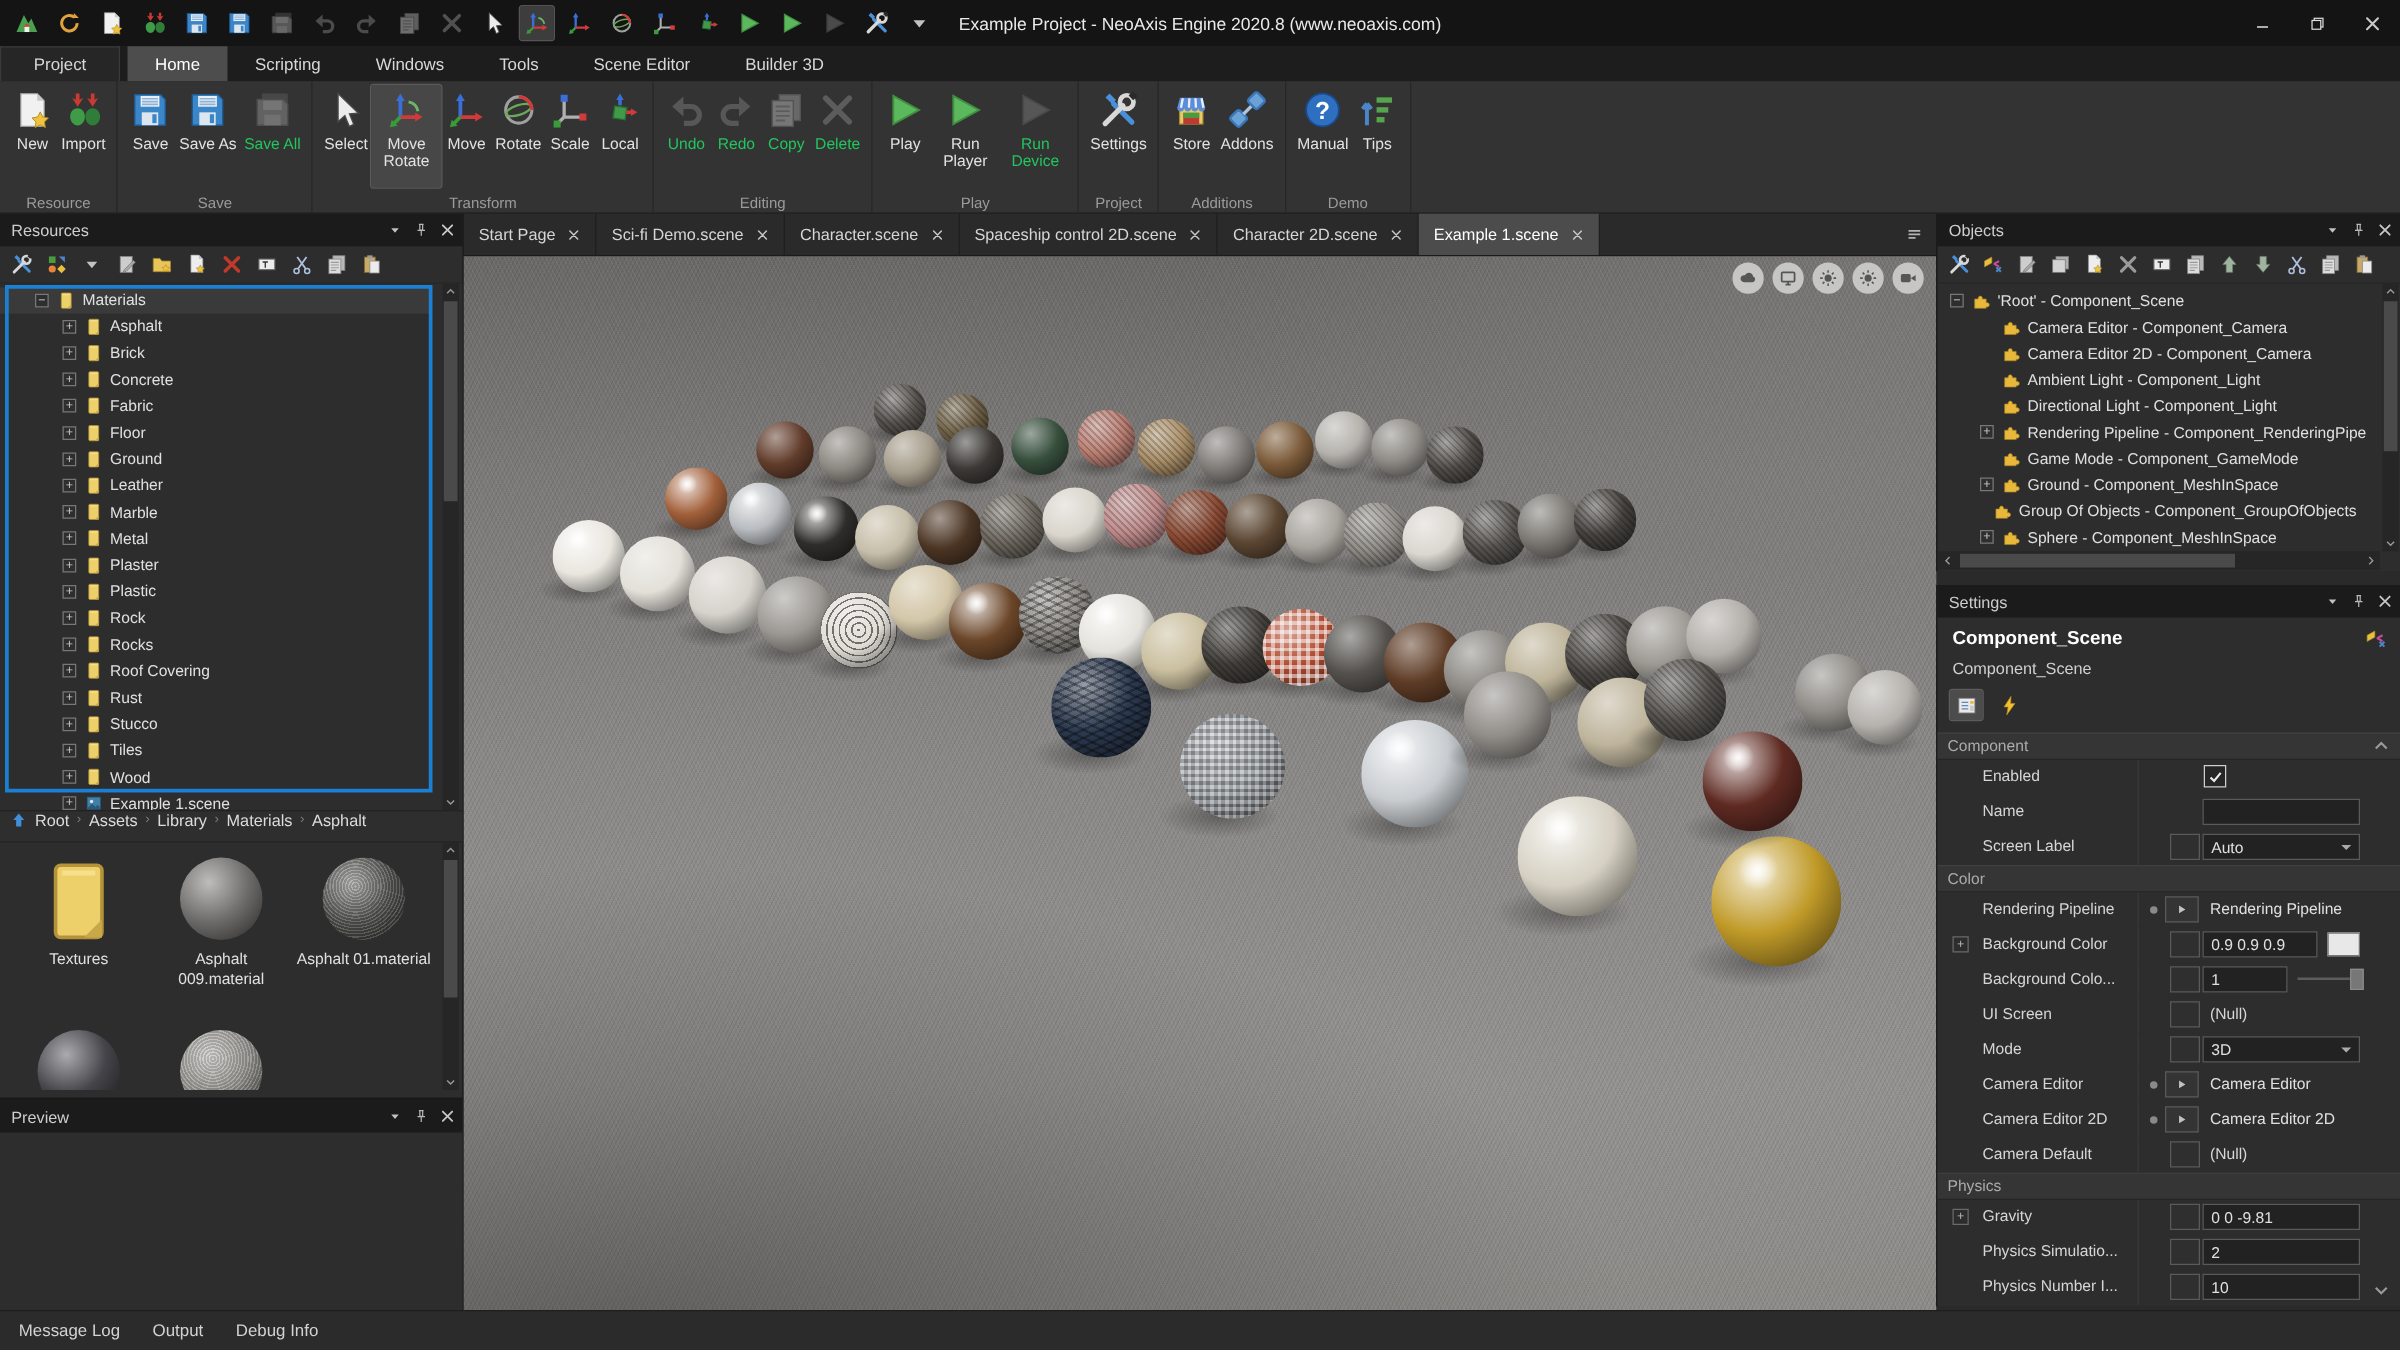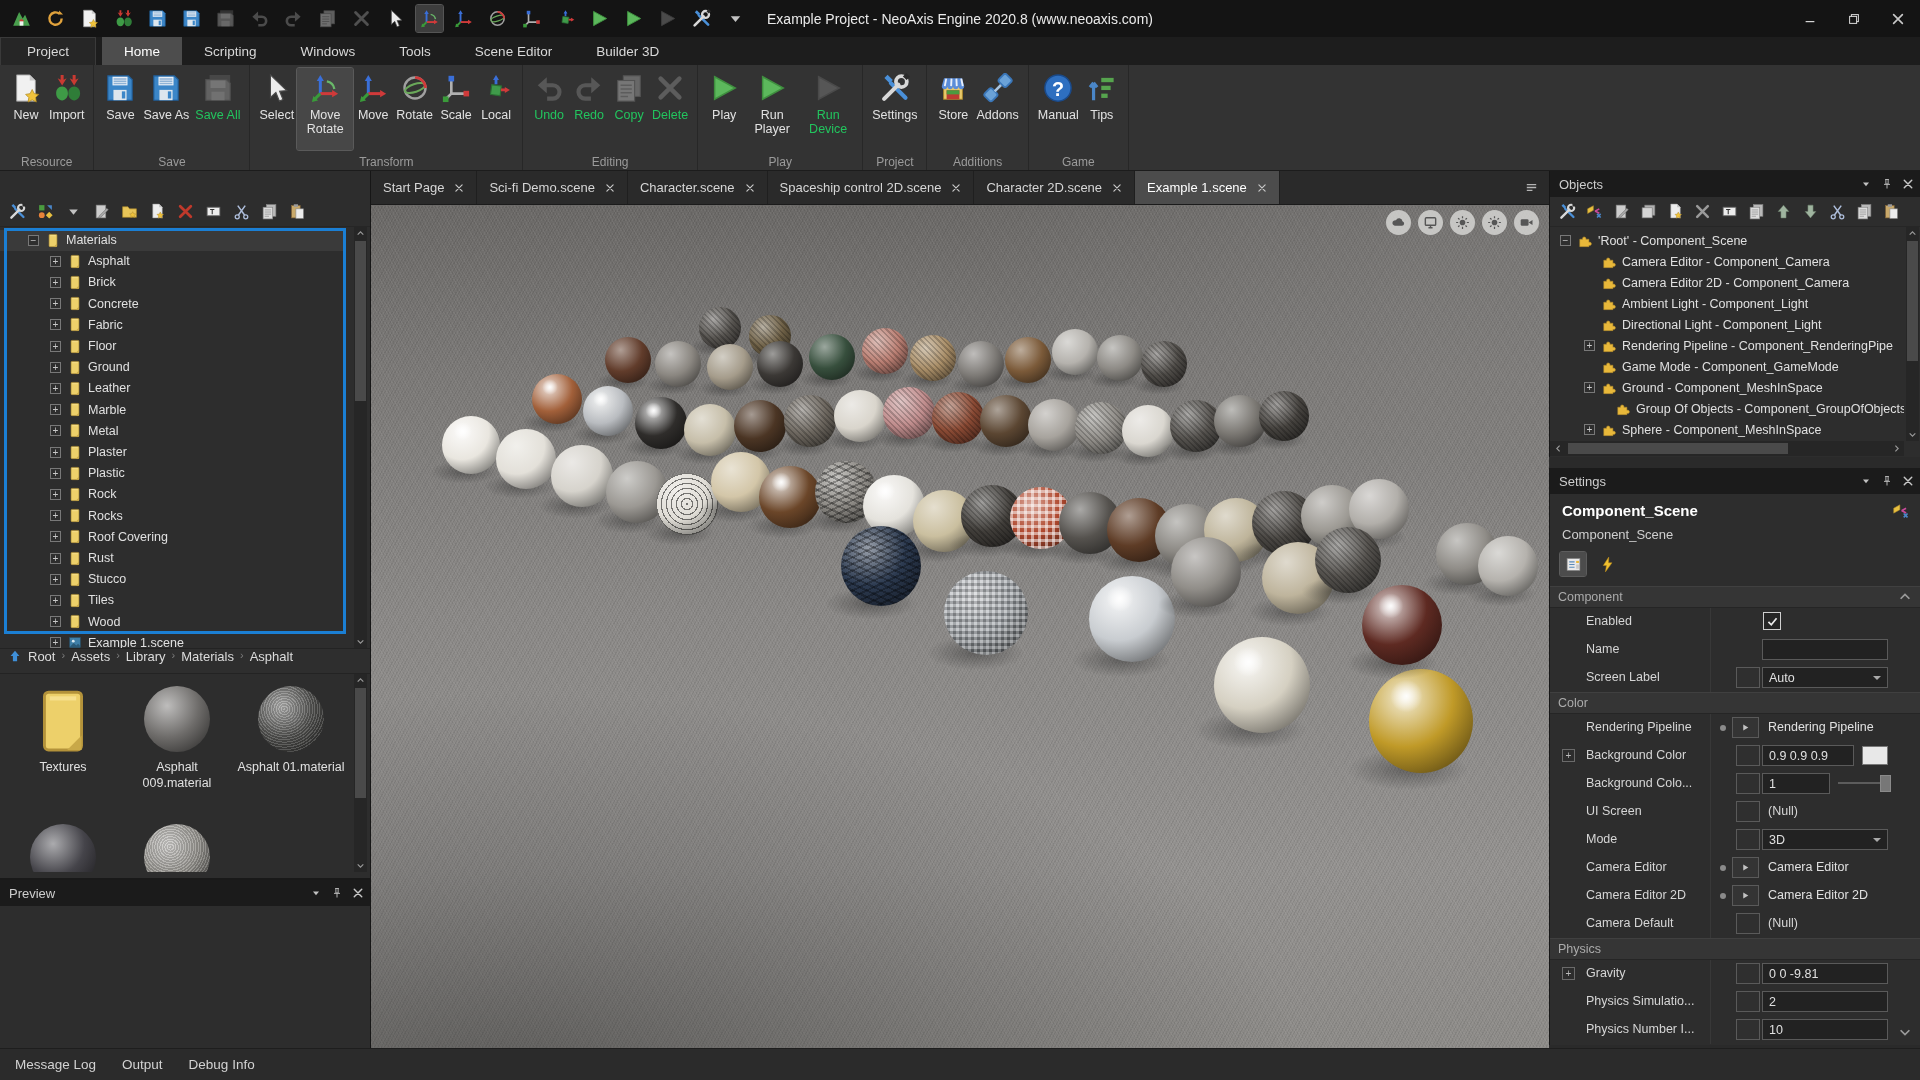--- a/index.html
+++ b/index.html
@@ -637,25 +637,45 @@
             <svg viewBox="0 0 16 16">
               <path d="M3.5 14.5V5.2M3.5 5.2 1.6 7.6M3.5 5.2l1.9 2.4" stroke="#4a86c8" stroke-width="1.7" fill="none"></path>
               <rect x="7.6" y="2.6" width="6.6" height="2.3" fill="#56a44e"></rect>
               <rect x="7.6" y="6.8" width="5" height="2.3" fill="#56a44e"></rect>
               <rect x="7.6" y="11" width="3.4" height="2.3" fill="#56a44e"></rect>
             </svg>
           </div>
           <div class="rlabel">Tips</div>
         </div>
       </div>
-      <div class="rg-label">Game</div>
+      <div class="rg-label">Demo</div>
     </div>
   </div>
 
 <div id="left-col">
+  <div class="panel-title">
+    <span>Resources</span>
+    <span class="pt-controls">
+      <span class="pic">
+          <svg viewBox="0 0 16 16">
+            <path d="M4 6h8l-4 5z" fill="#c2c2c2"></path>
+          </svg>
+        </span>
+      <span class="pic">
+          <svg viewBox="0 0 16 16">
+            <path d="M5.5 2h5M6.5 2v6h3V2M4 8.5h8M8 8.5V14" stroke="#b8b8b8" stroke-width="1.3" fill="none"></path>
+          </svg>
+        </span>
+      <span class="pic">
+          <svg viewBox="0 0 16 16">
+            <path d="M3 3 13 13M13 3 3 13" stroke="#c8c8c8" stroke-width="1.9" stroke-linecap="round"></path>
+          </svg>
+        </span>
+    </span>
+  </div>
   <div id="res-toolbar">
       <span class="tico">
         <svg viewBox="0 0 16 16">
           <path d="M13.6 13.2 5.8 5.4" stroke="#4a90d9" stroke-width="2.2" stroke-linecap="round"></path>
           <path d="M3.2 1.8 6 4.6" stroke="#4a90d9" stroke-width="2.4"></path>
           <path d="M2.2 13.8 9.8 6.2" stroke="#d8d8d8" stroke-width="2.2" stroke-linecap="round"></path>
           <circle cx="11.4" cy="4.6" r="2.9" fill="none" stroke="#d8d8d8" stroke-width="2"></circle>
           <path d="M13.2 2.8 15 1" stroke="#2a2a2a" stroke-width="2.8"></path>
         </svg>
       </span>
@@ -1437,21 +1457,21 @@
       </div>
       <div class="obj-row" style="top: 150px; padding-left: 34px;">
         <span class="expander">+</span>
         <span class="tree-ficon">
           <svg viewBox="0 0 16 16">
             <path d="M2 6.5h3.2a2 2 0 1 1 3.8 0H12.5V10a2 2 0 1 1 0 3.6v1.4H2z" fill="#e8b83a" stroke="#a8842a" stroke-width=".6"></path>
           </svg>
         </span>
         <span>Ground - Component_MeshInSpace</span>
       </div>
-      <div class="obj-row" style="top: 171px; padding-left: 48px;">
+      <div class="obj-row" style="top: 171px; padding-left: 27px;">
         <span style="width: 18px; flex: 0 0 auto;"></span>
         <span class="tree-ficon">
           <svg viewBox="0 0 16 16">
             <path d="M2 6.5h3.2a2 2 0 1 1 3.8 0H12.5V10a2 2 0 1 1 0 3.6v1.4H2z" fill="#e8b83a" stroke="#a8842a" stroke-width=".6"></path>
           </svg>
         </span>
         <span>Group Of Objects - Component_GroupOfObjects</span>
       </div>
       <div class="obj-row" style="top: 192px; padding-left: 34px;">
         <span class="expander">+</span>

